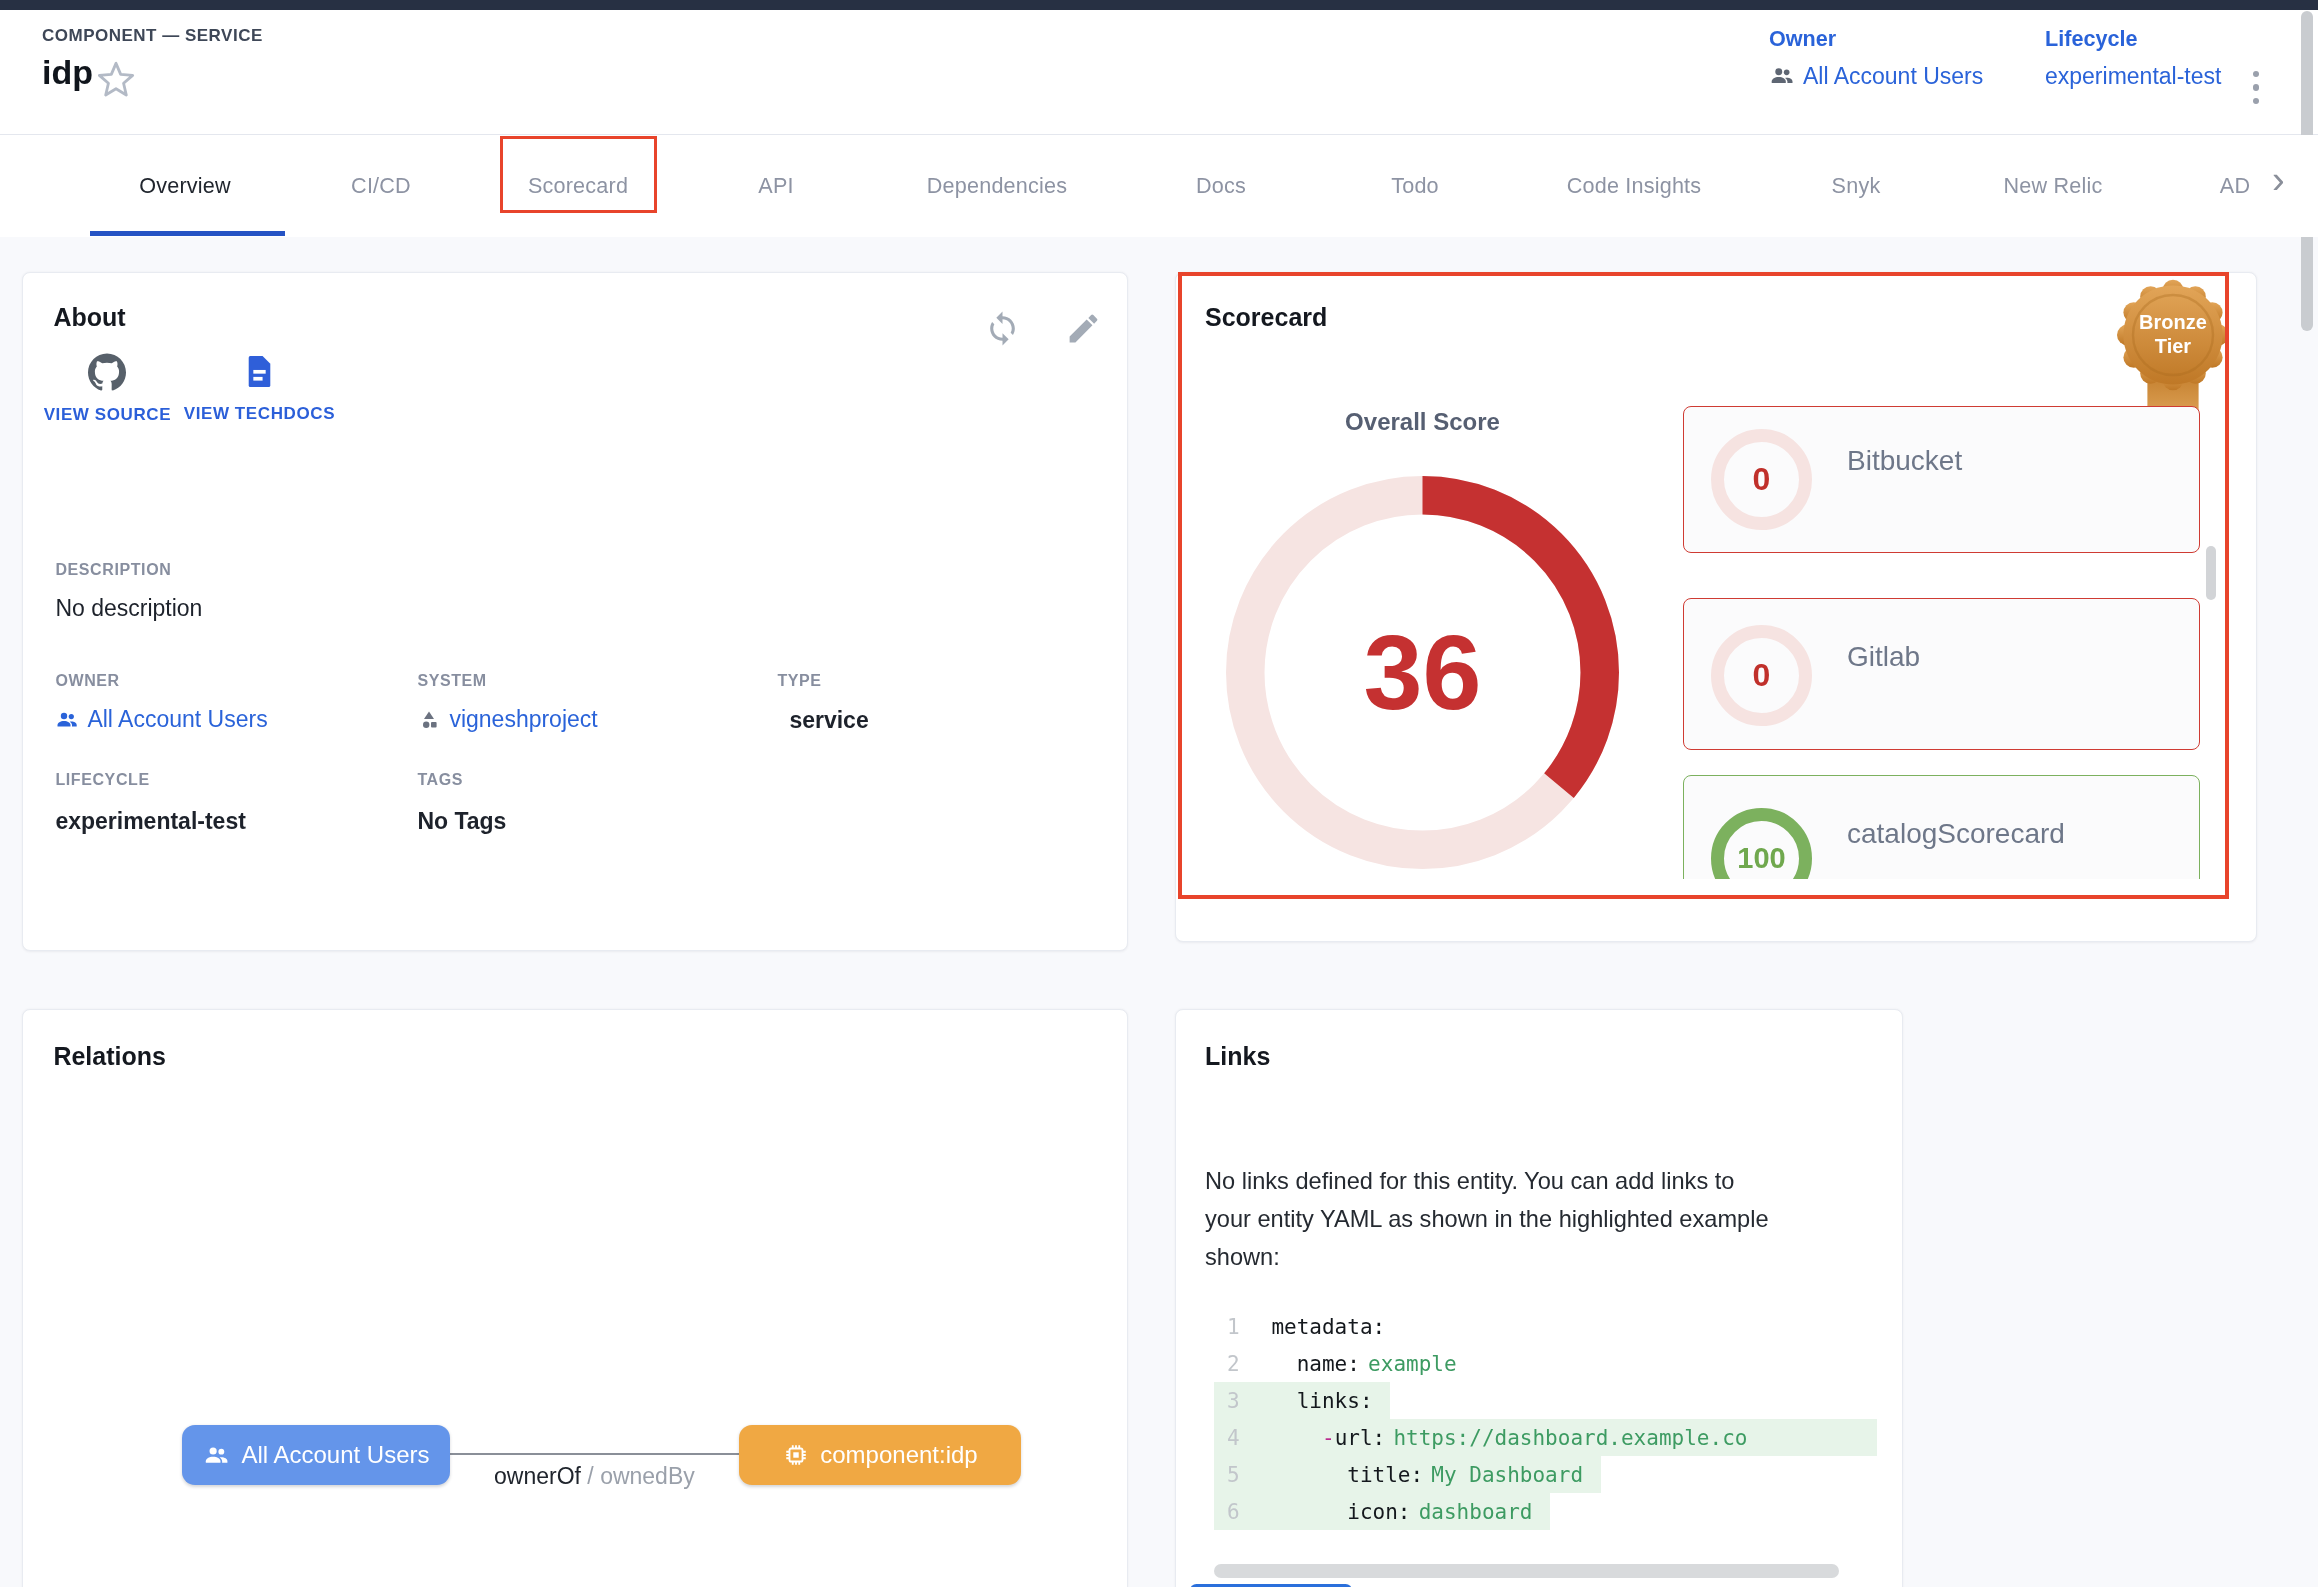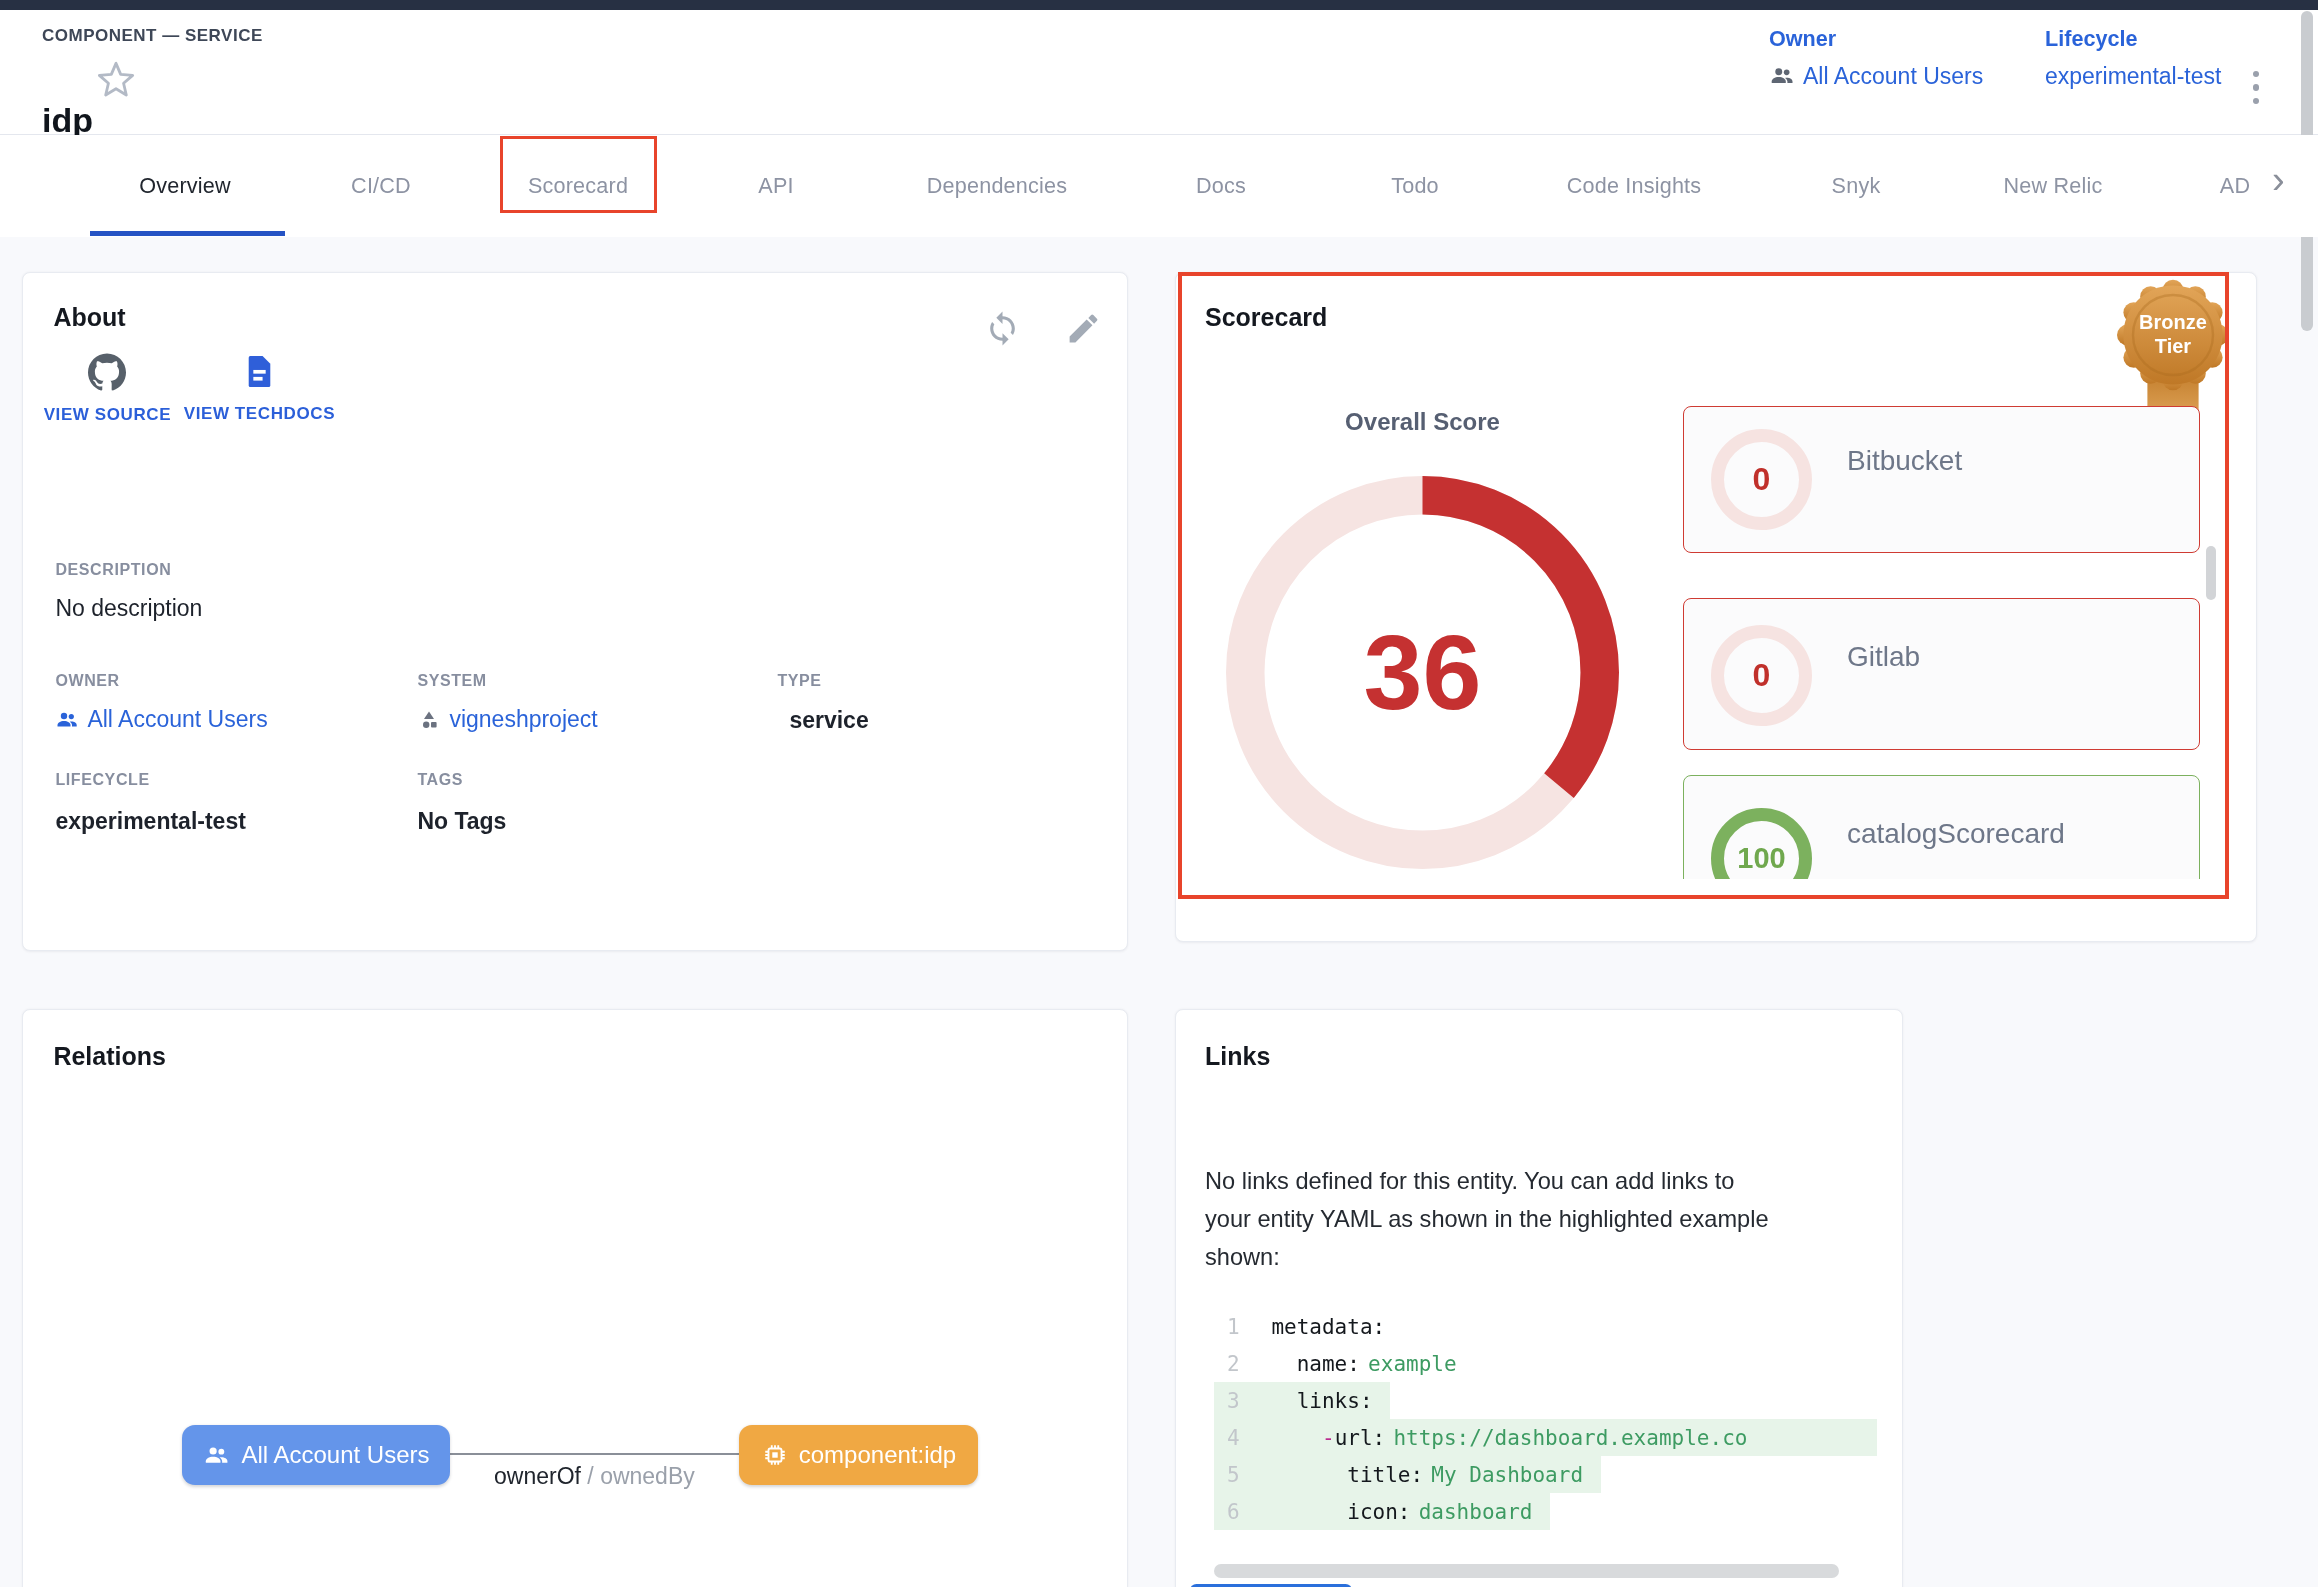--- a/index.html
+++ b/index.html
@@ -7,21 +7,21 @@
   body {
     position:relative; overflow:hidden; background:#f8f9fc;
     font-family:"Liberation Sans", sans-serif; color:#1d222b;
   }
   .abs { position:absolute; }
 
   
   .topbar { left:0; top:0; width:2319px; height:9.6px; background:var(--topbar,#273043); }
   .header { left:0; top:9.6px; width:2319px; height:125px; background:#fff; border-bottom:0.8px solid #e4e7ee; }
   .kicker { left:42px; top:16px; font-size:17px; font-weight:600; letter-spacing:0.5px; color:#3e4757; }
-  .page-title { left:42px; top:43px; font-size:34px; font-weight:700; color:#10151c;margin-top:48px; }
+  .page-title { left:42px; top:43px; font-size:34px; font-weight:700; color:#10151c; }
   .star { left:96px; top:50px; width:40px; height:40px; }
   .hdr-block { top:16px; }
   .hdr-label { font-size:21.6px; font-weight:700; color:var(--accent-blue,#2a63d9); }
   .hdr-value { margin-top:11.2px; font-size:23px; color:var(--accent-blue,#2a63d9); display:flex; align-items:center; gap:8px; }
   .kebab { left:2240px; top:46px; width:32px; height:64px; display:flex; flex-direction:column; align-items:center; justify-content:center; gap:7.2px; cursor:pointer; }
   .kebab i { width:6.4px; height:6.4px; border-radius:50%; background:#9aa0ac; }
   .page-scrollbar { left:2301px; top:11.2px; width:12px; height:320px; border-radius:6.4px; background:#c9ccd0; }
 
   
   .tabbar { left:0; top:135px; width:2319px; height:102px; background:#fff; }
@@ -304,21 +304,21 @@
   <div class="edge-line" style="left:426px; top:443px; width:290px;"></div>
   <div class="pill pill-blue" style="left:159px; top:415px; width:268px;">
     <svg width="27" height="27" viewBox="0 0 24 24" fill="#fff">
         <circle cx="9" cy="8" r="3.2"></circle>
         <circle cx="16.3" cy="8.6" r="2.6"></circle>
         <path d="M9 13c-3.6 0-6.5 1.8-6.5 4v1.5h13V17c0-2.2-2.9-4-6.5-4z"></path>
         <path d="M16.3 13.6c-.5 0-1 .05-1.5.15 1.4.95 2.2 2.2 2.2 3.25v1.5h4.7V17c0-1.9-2.3-3.4-5.4-3.4z"></path>
       </svg>
     <span>All Account Users</span>
   </div>
-  <div class="pill pill-orange" style="left:716px; top:415px; width:239px;">
+  <div class="pill pill-orange" style="left:716px; top:415px; width:282px;">
     <svg width="26" height="26" viewBox="0 0 24 24" fill="none" stroke="#fff" stroke-width="1.7">
         <rect x="6" y="6" width="12" height="12" rx="1.5"></rect>
         <rect x="9.5" y="9.5" width="5" height="5" fill="#fff" stroke="none"></rect>
         <path d="M9 6V3M12 6V3M15 6V3M9 21v-3M12 21v-3M15 21v-3M6 9H3M6 12H3M6 15H3M21 9h-3M21 12h-3M21 15h-3"></path>
       </svg>
     <span>component:idp</span>
   </div>
   <div class="edge-label" style="left:427px; top:453px; width:288px;">
     <span>ownerOf</span><span class="sep">/</span><span class="rev">ownedBy</span>
   </div>

